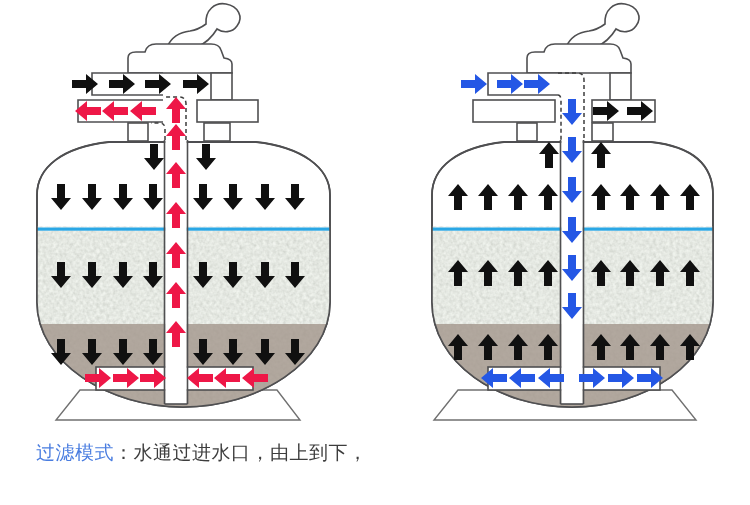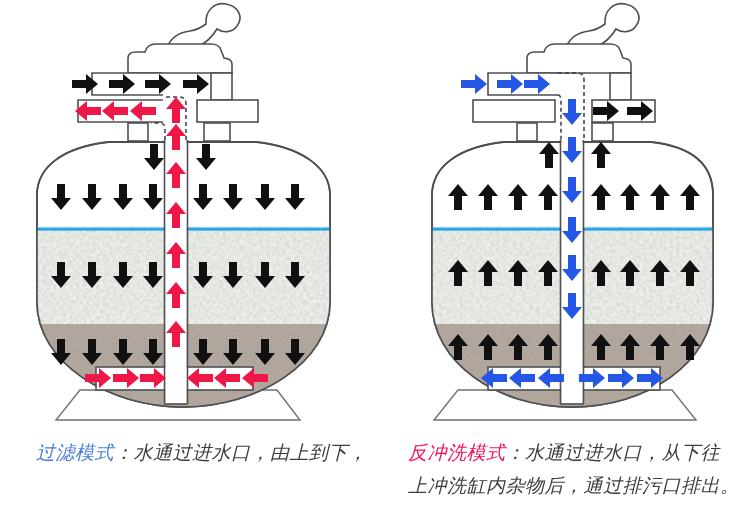--- a/index.html
+++ b/index.html
@@ -1,17 +1,17 @@
 <!DOCTYPE html>
 <html style="--outline: #4f4f51; --stand: #707070; --arrow-black: #101010; --arrow-red: #ee1747; --arrow-blue: #2457e5; --water-line: #2aa7e5; --sand: #dce1d8; --gravel: #a89d92; --caption-blue: #4a7de0; --caption-red: #f2105a; --caption-text: #3d3d3d;"><head>
 <meta charset="utf-8">
 <style>
   html,body{margin:0;padding:0;background:#fff;}
   .page{position:relative;width:750px;height:505px;background:#fff;overflow:hidden;
-        font-family:"Liberation Sans", sans-serif;font-style:italic;}
+        font-family:"Liberation Sans", sans-serif;}
   svg{display:block;}
   
   .ol   {stroke:var(--outline,#4f4f51);stroke-width:1.6;fill:none;}
   .tank {stroke:var(--outline,#4f4f51);stroke-width:1.8;fill:#ffffff;}
   .pipe {stroke:var(--outline,#4f4f51);stroke-width:1.6;fill:#ffffff;}
   .st   {stroke:var(--stand,#707070);stroke-width:1.4;fill:#ffffff;}
   .dash {stroke:#3c3c3c;stroke-width:1.5;fill:none;stroke-dasharray:4 3;}
   .sandbase{fill:var(--sand,#dce1d8);}
   .gravel  {fill:var(--gravel,#a89d92);}
   .water   {fill:var(--water-line,#2aa7e5);}
@@ -239,17 +239,13 @@
       <use href="#barrow" class="abl" transform="translate(592,378)"></use>
       <use href="#barrow" class="abl" transform="translate(621,378)"></use>
       <use href="#barrow" class="abl" transform="translate(650,378)"></use>
     </g>
   </g>
 </svg>
 
   <p class="cap" style="left:36px;top:436px;">
     <span class="mode-blue">过滤模式</span><span>：水通过进水口，由上到下，</span><br>
   </p>
-  <p class="cap" style="left:408px;top:436px;">
-    <span class="mode-red">反冲洗模式</span><span>：水通过进水口，从下往</span><br>
-    <span>上冲洗缸内杂物后，通过排污口排出。</span>
-  </p>
 </div>
 
 </body></html>

